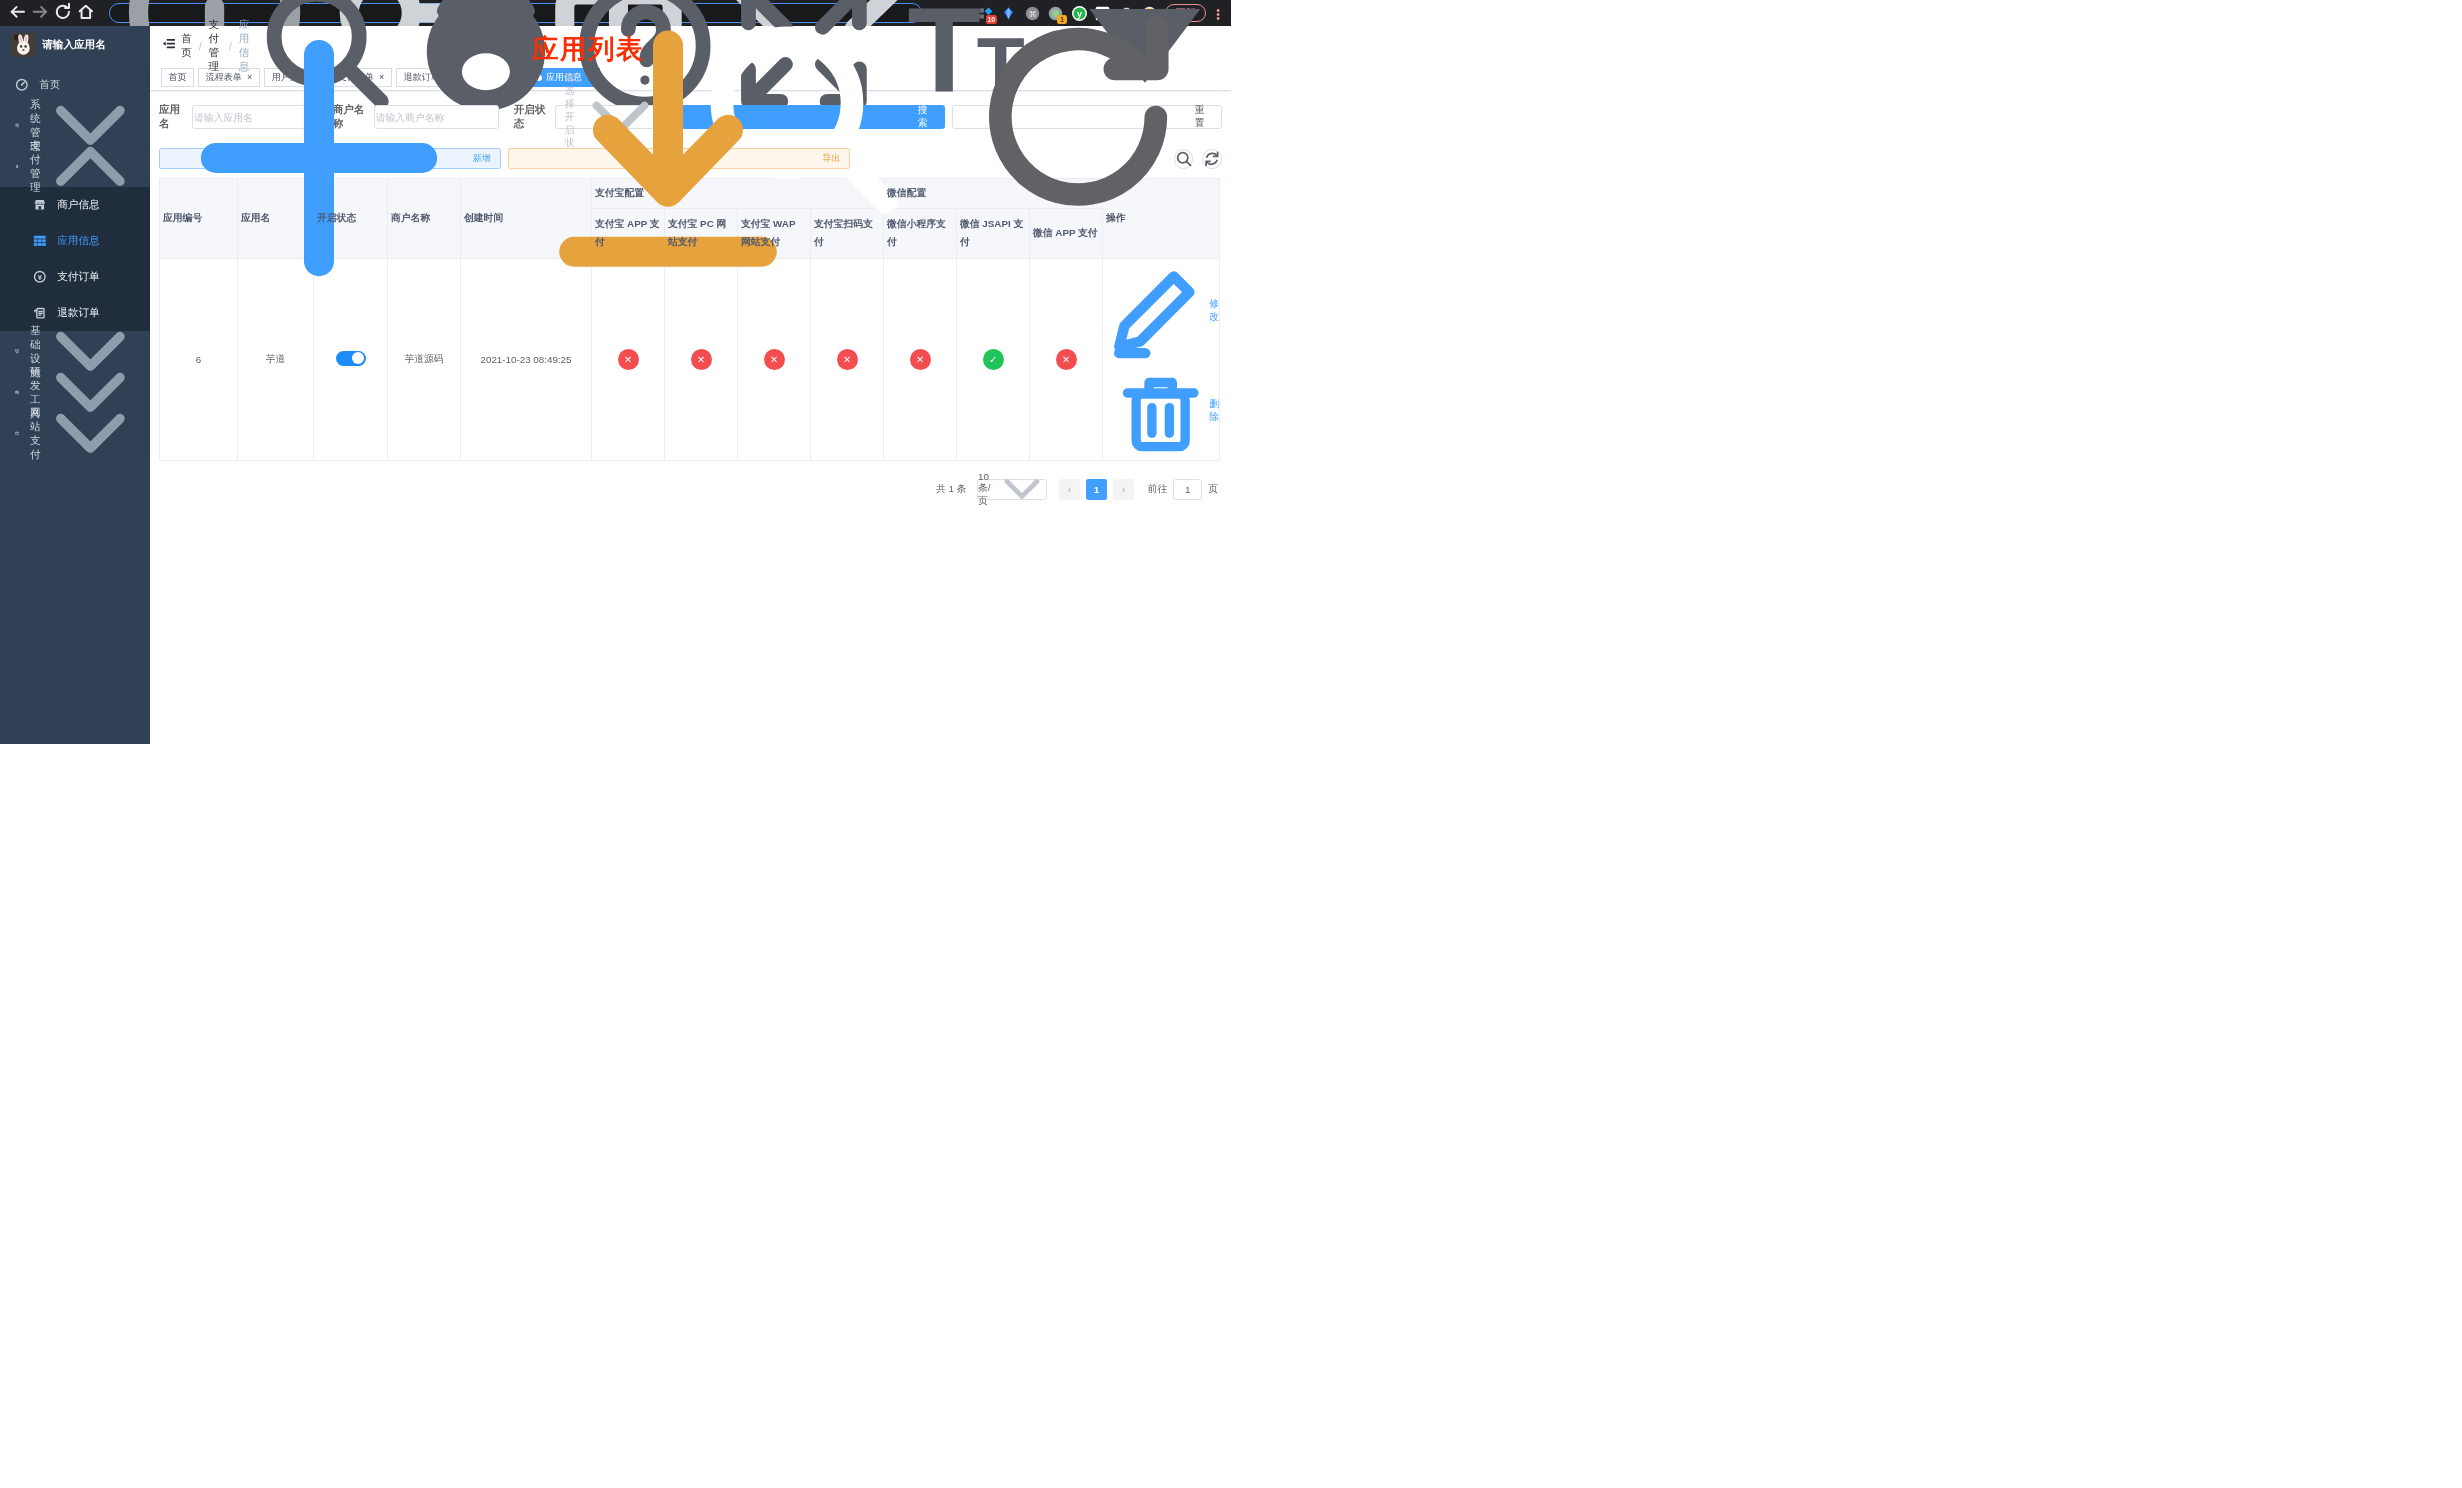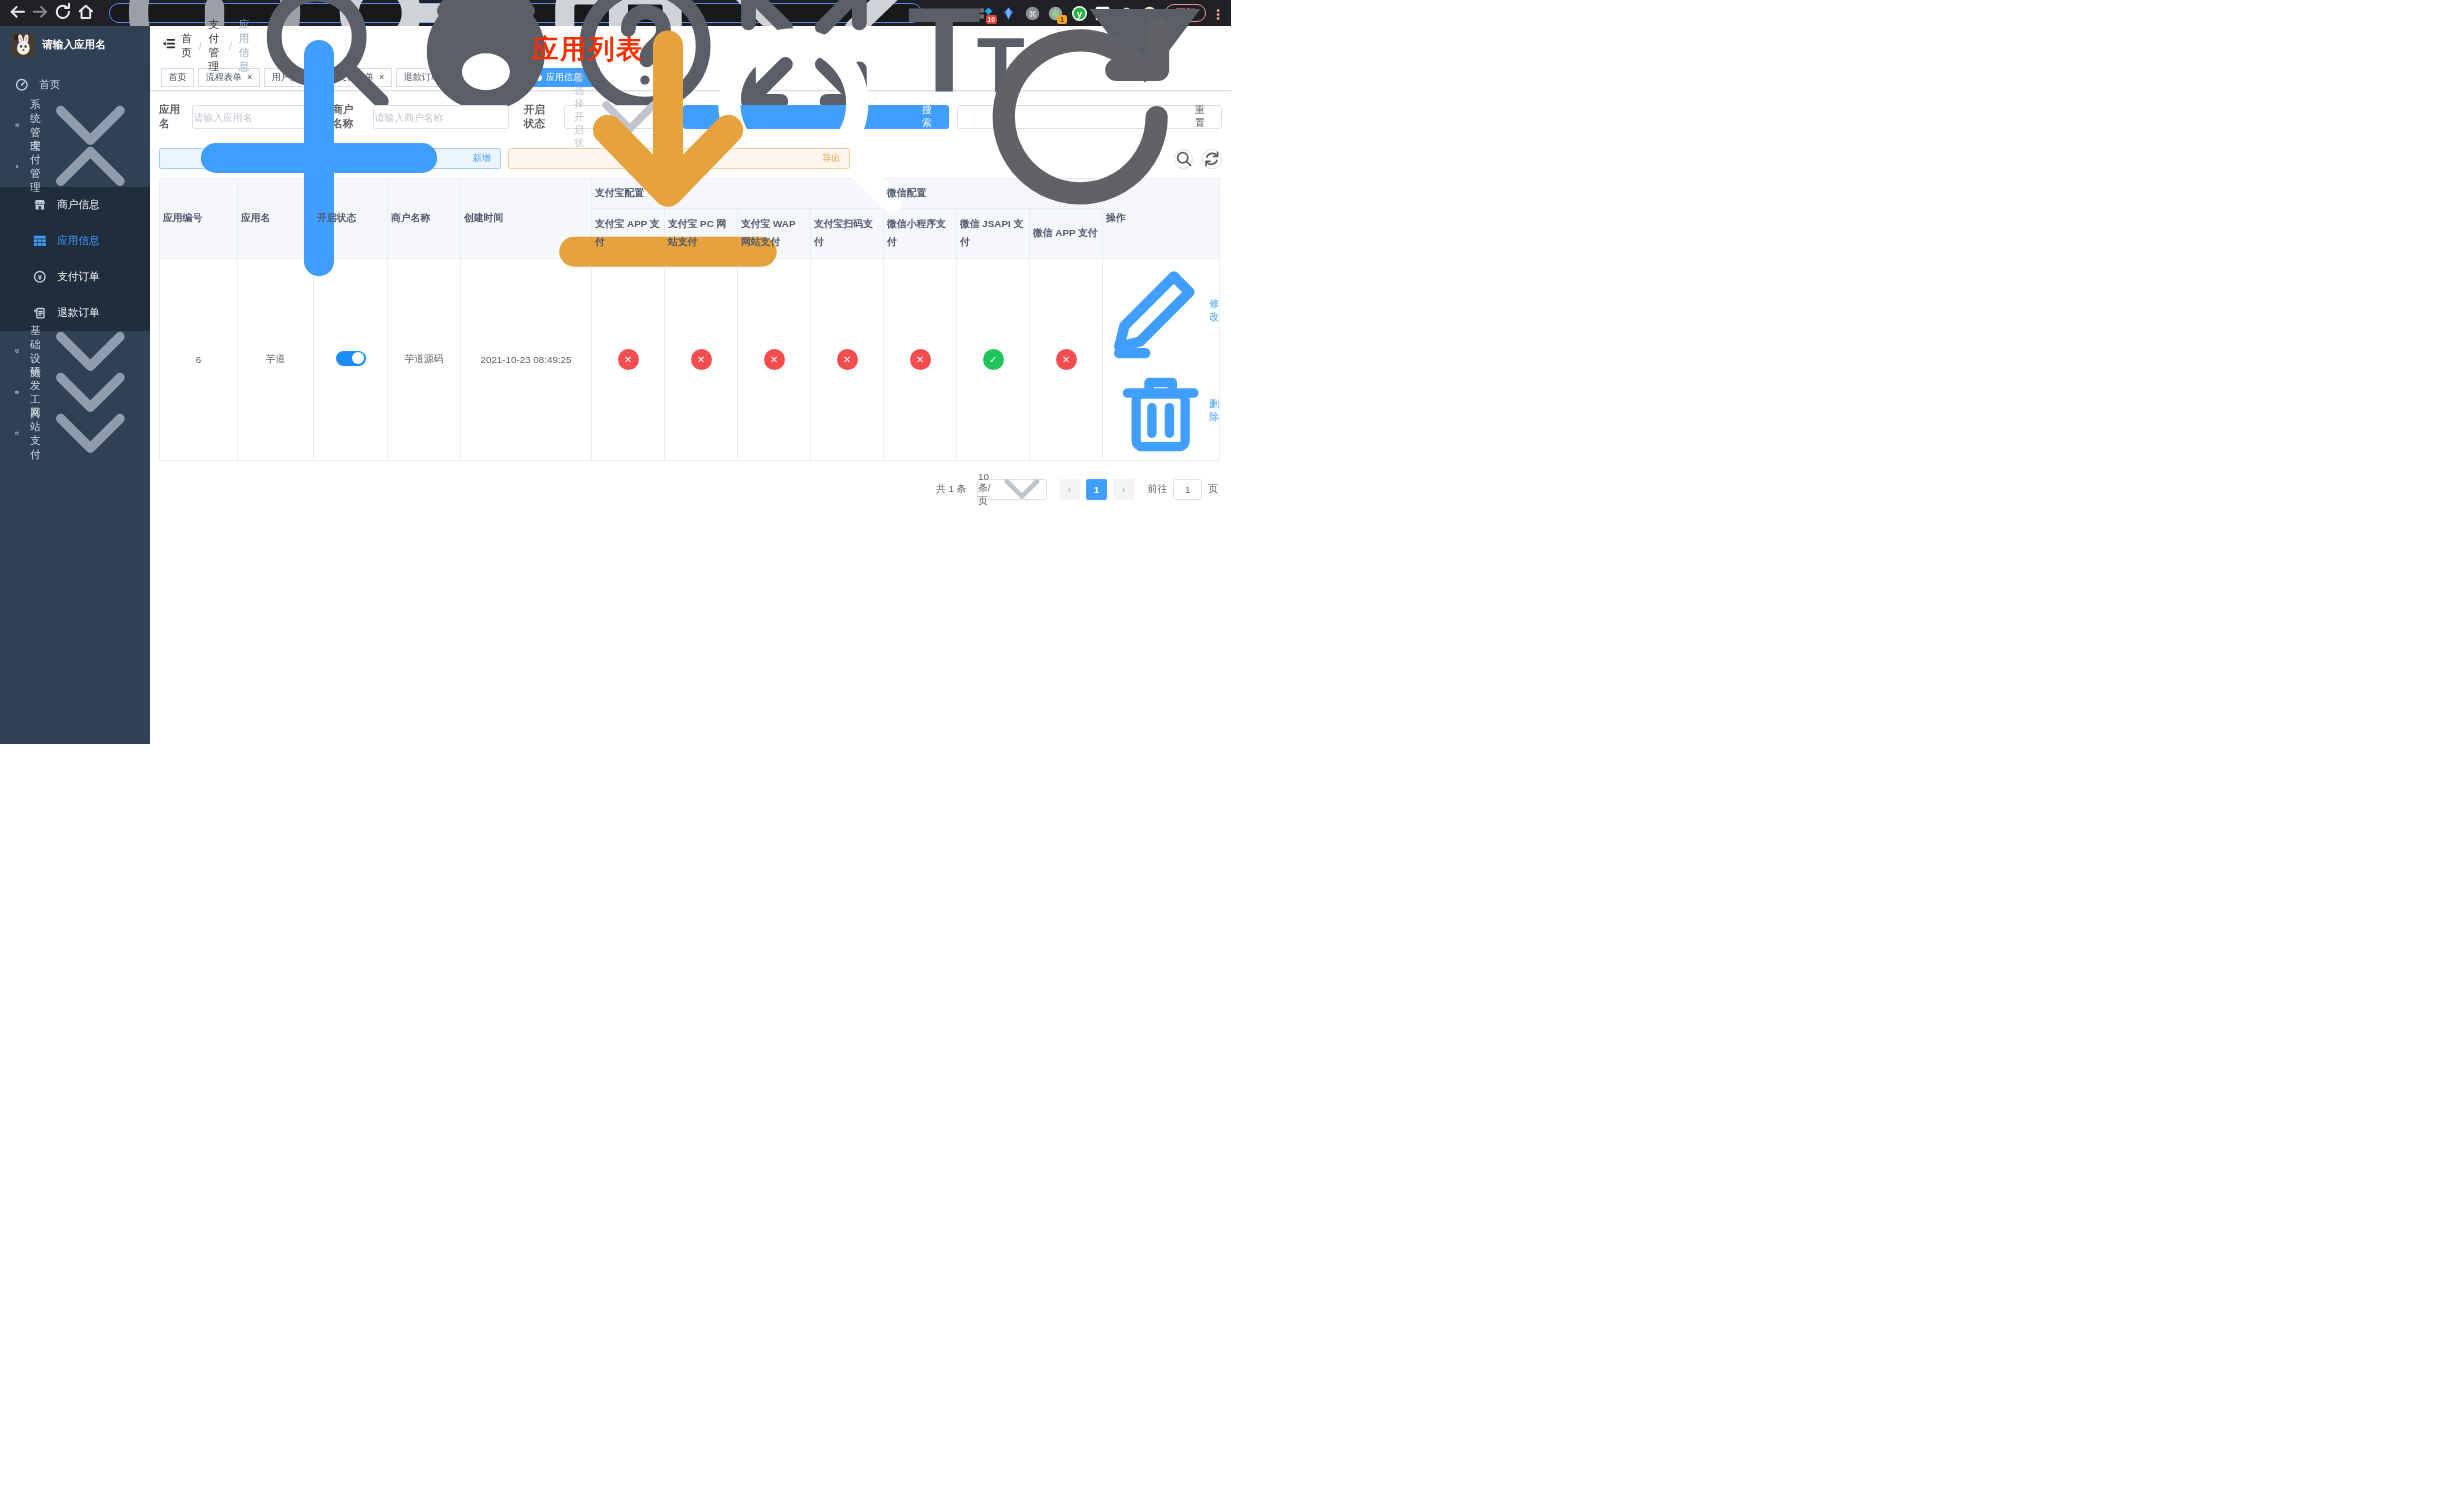--- a/index.html
+++ b/index.html
@@ -552,21 +552,21 @@
           <span class="x">×</span>
         </span>
       </div>
 
     <div class="content">
 
       <div class="filter-row">
         <span class="f-label">应用名</span>
         <input class="f-input" style="width: 127px;" placeholder="请输入应用名">
         <span class="f-label" style="margin-left:13.6px">商户名称</span>
-        <input class="f-input" style="width: 143px;" placeholder="请输入商户名称">
+        <input class="f-input" style="width: 143px; font-family: Liberation Serif, serif;" placeholder="请输入商户名称">
         <span class="f-label" style="margin-left:15px">开启状态</span>
         <div class="f-select" style="width:142px">
           <span class="ph">请选择开启状态</span>
           <span class="chev2">
               <svg viewBox="0 0 16 16" fill="none" stroke="currentColor" stroke-width="1.6" stroke-linecap="round" stroke-linejoin="round" style="width:100%;height:100%">
                 <polyline points="3 5.5 8 10.5 13 5.5"></polyline>
               </svg>
             </span>
         </div>
         <div class="btn btn-primary" style="margin-left:9px">

